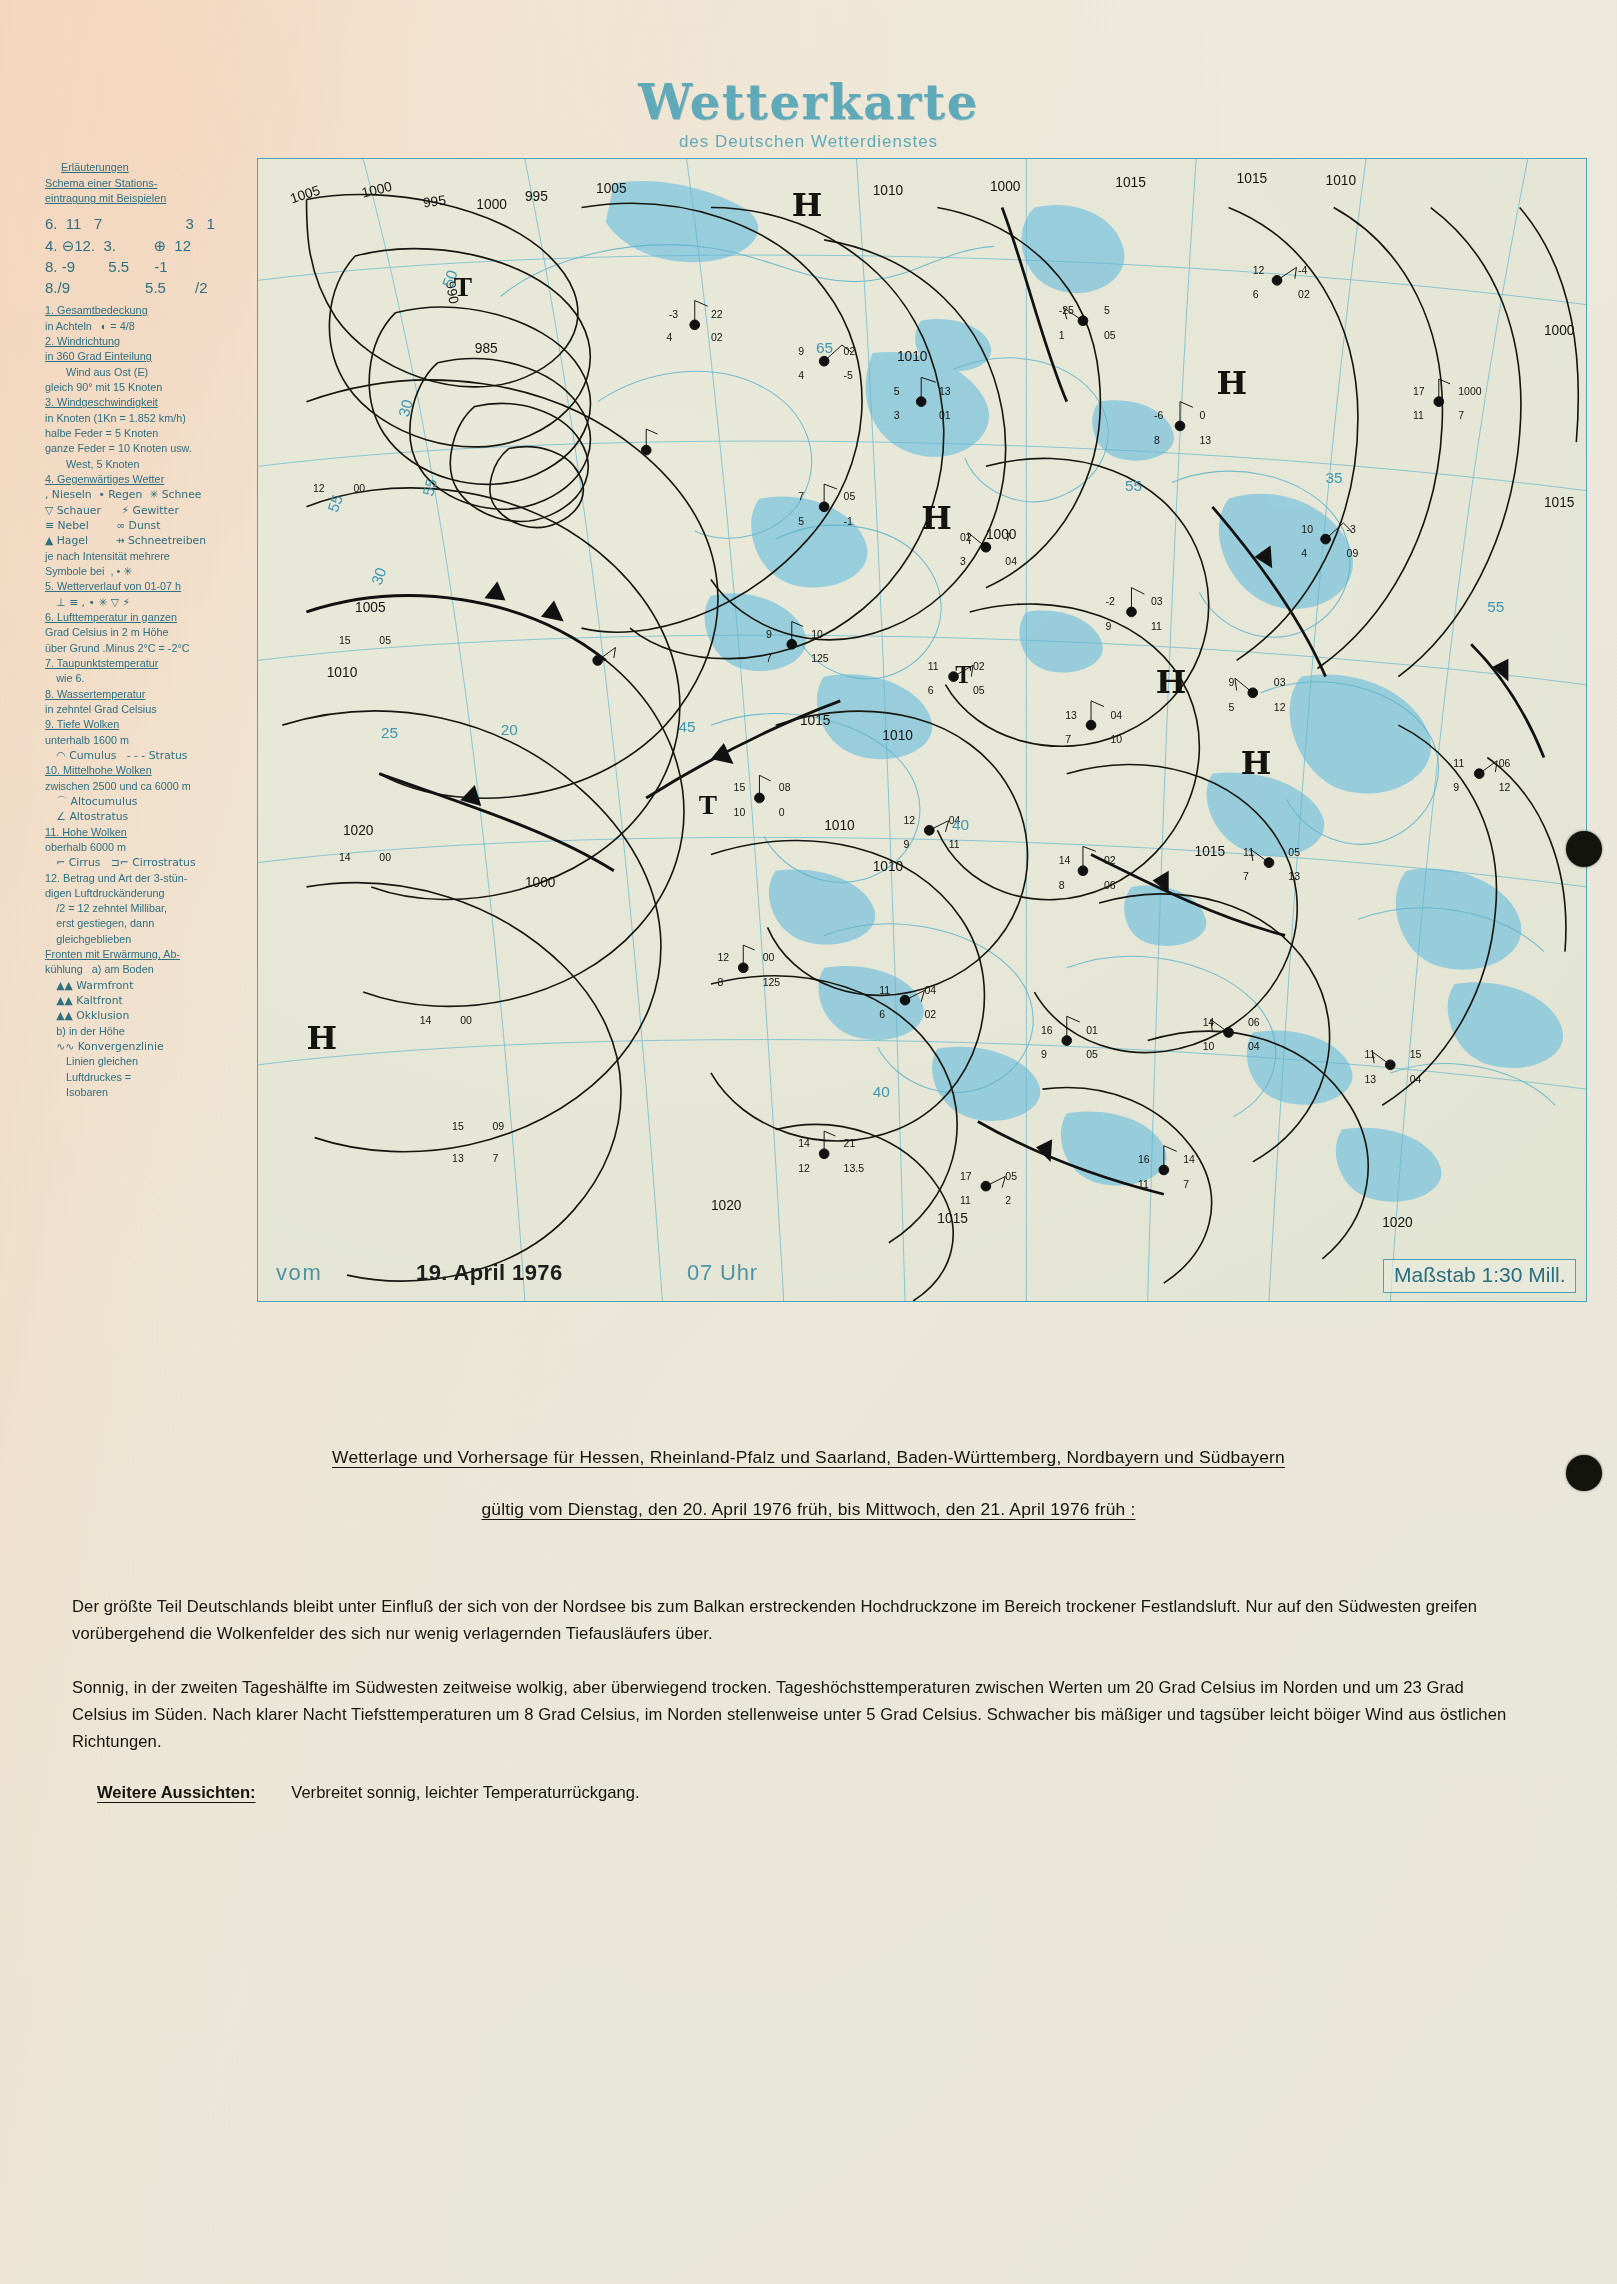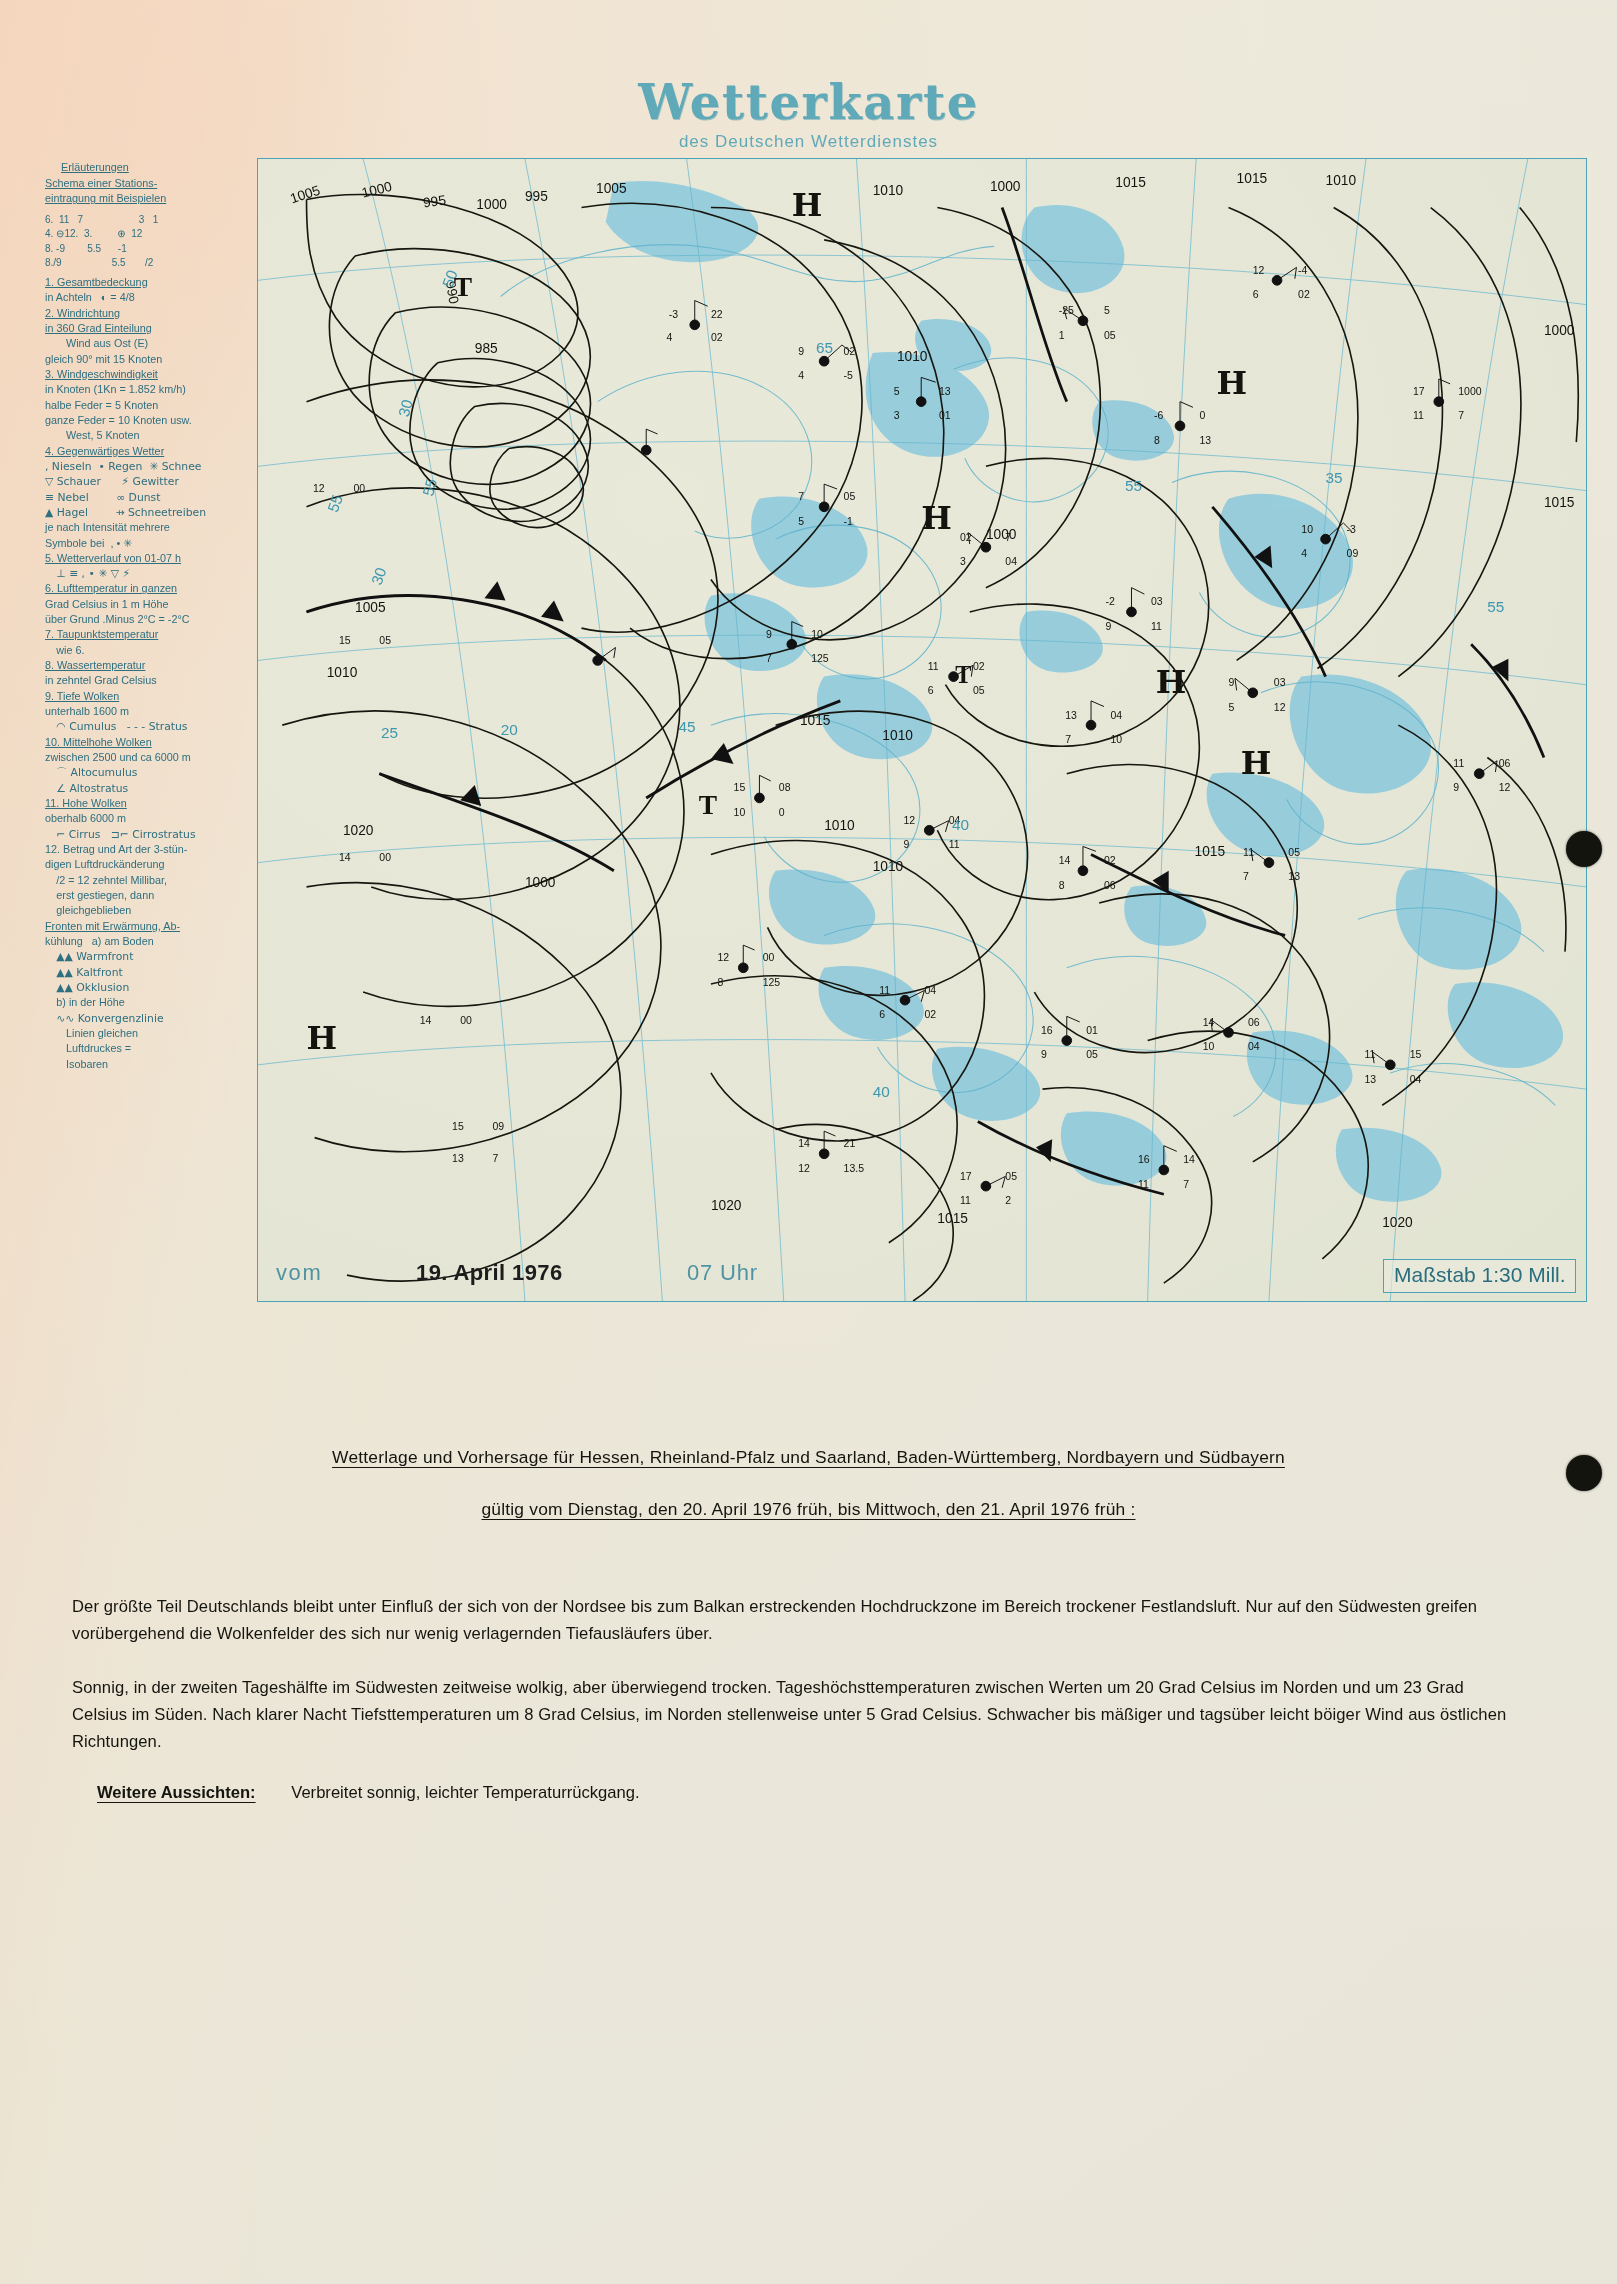--- a/index.html
+++ b/index.html
@@ -59,21 +59,21 @@
     top: 160px;
     width: 217px;
     font-family: "Liberation Sans", sans-serif;
     font-size: 10.8px;
     line-height: 1.42;
     color: #2e6f80;
   }
   .legend .u { text-decoration: underline; }
   .legend .row { white-space: pre-wrap; }
   .legend .hdr { text-decoration: underline; }
-  .legend .tiny { font-size: 10px; }
+  .legend .tiny { font-size: 15px; }
   .legend .ind { padding-left: 11.3px; }
   .legend .ind2 { padding-left: 21px; }
   .legend .sym { font-family: "DejaVu Sans", sans-serif; }
   .legend-title { text-decoration: underline; margin-bottom: 0.8px; padding-left: 16px;}
 
   
   .map {
     position: absolute;
     left: 257px;
     top: 158px;
@@ -185,21 +185,21 @@
     <div class="row u">4. Gegenwärtiges Wetter</div>
     <div class="row sym">, Nieseln  • Regen  ✳ Schnee</div>
     <div class="row sym">▽ Schauer      ⚡ Gewitter</div>
     <div class="row sym">≡ Nebel        ∞ Dunst</div>
     <div class="row sym">▲ Hagel        ⇸ Schneetreiben</div>
     <div class="row">je nach Intensität mehrere</div>
     <div class="row">Symbole bei  , • ✳</div>
     <div class="row u">5. Wetterverlauf von 01-07 h</div>
     <div class="row sym ind">⊥ ≡ , • ✳ ▽ ⚡</div>
     <div class="row u">6. Lufttemperatur in ganzen</div>
-    <div class="row">Grad Celsius in 1 m Höhe</div>
+    <div class="row">Grad Celsius in 2 m Höhe</div>
     <div class="row">über Grund .Minus 2°C = -2°C</div>
     <div class="row u">7. Taupunktstemperatur</div>
     <div class="row ind">wie 6.</div>
     <div class="row u">8. Wassertemperatur</div>
     <div class="row">in zehntel Grad Celsius</div>
     <div class="row u">9. Tiefe Wolken</div>
     <div class="row">unterhalb 1600 m</div>
     <div class="row sym ind">◠ Cumulus   - - - Stratus</div>
     <div class="row u">10. Mittelhohe Wolken</div>
     <div class="row">zwischen 2500 und ca 6000 m</div>

